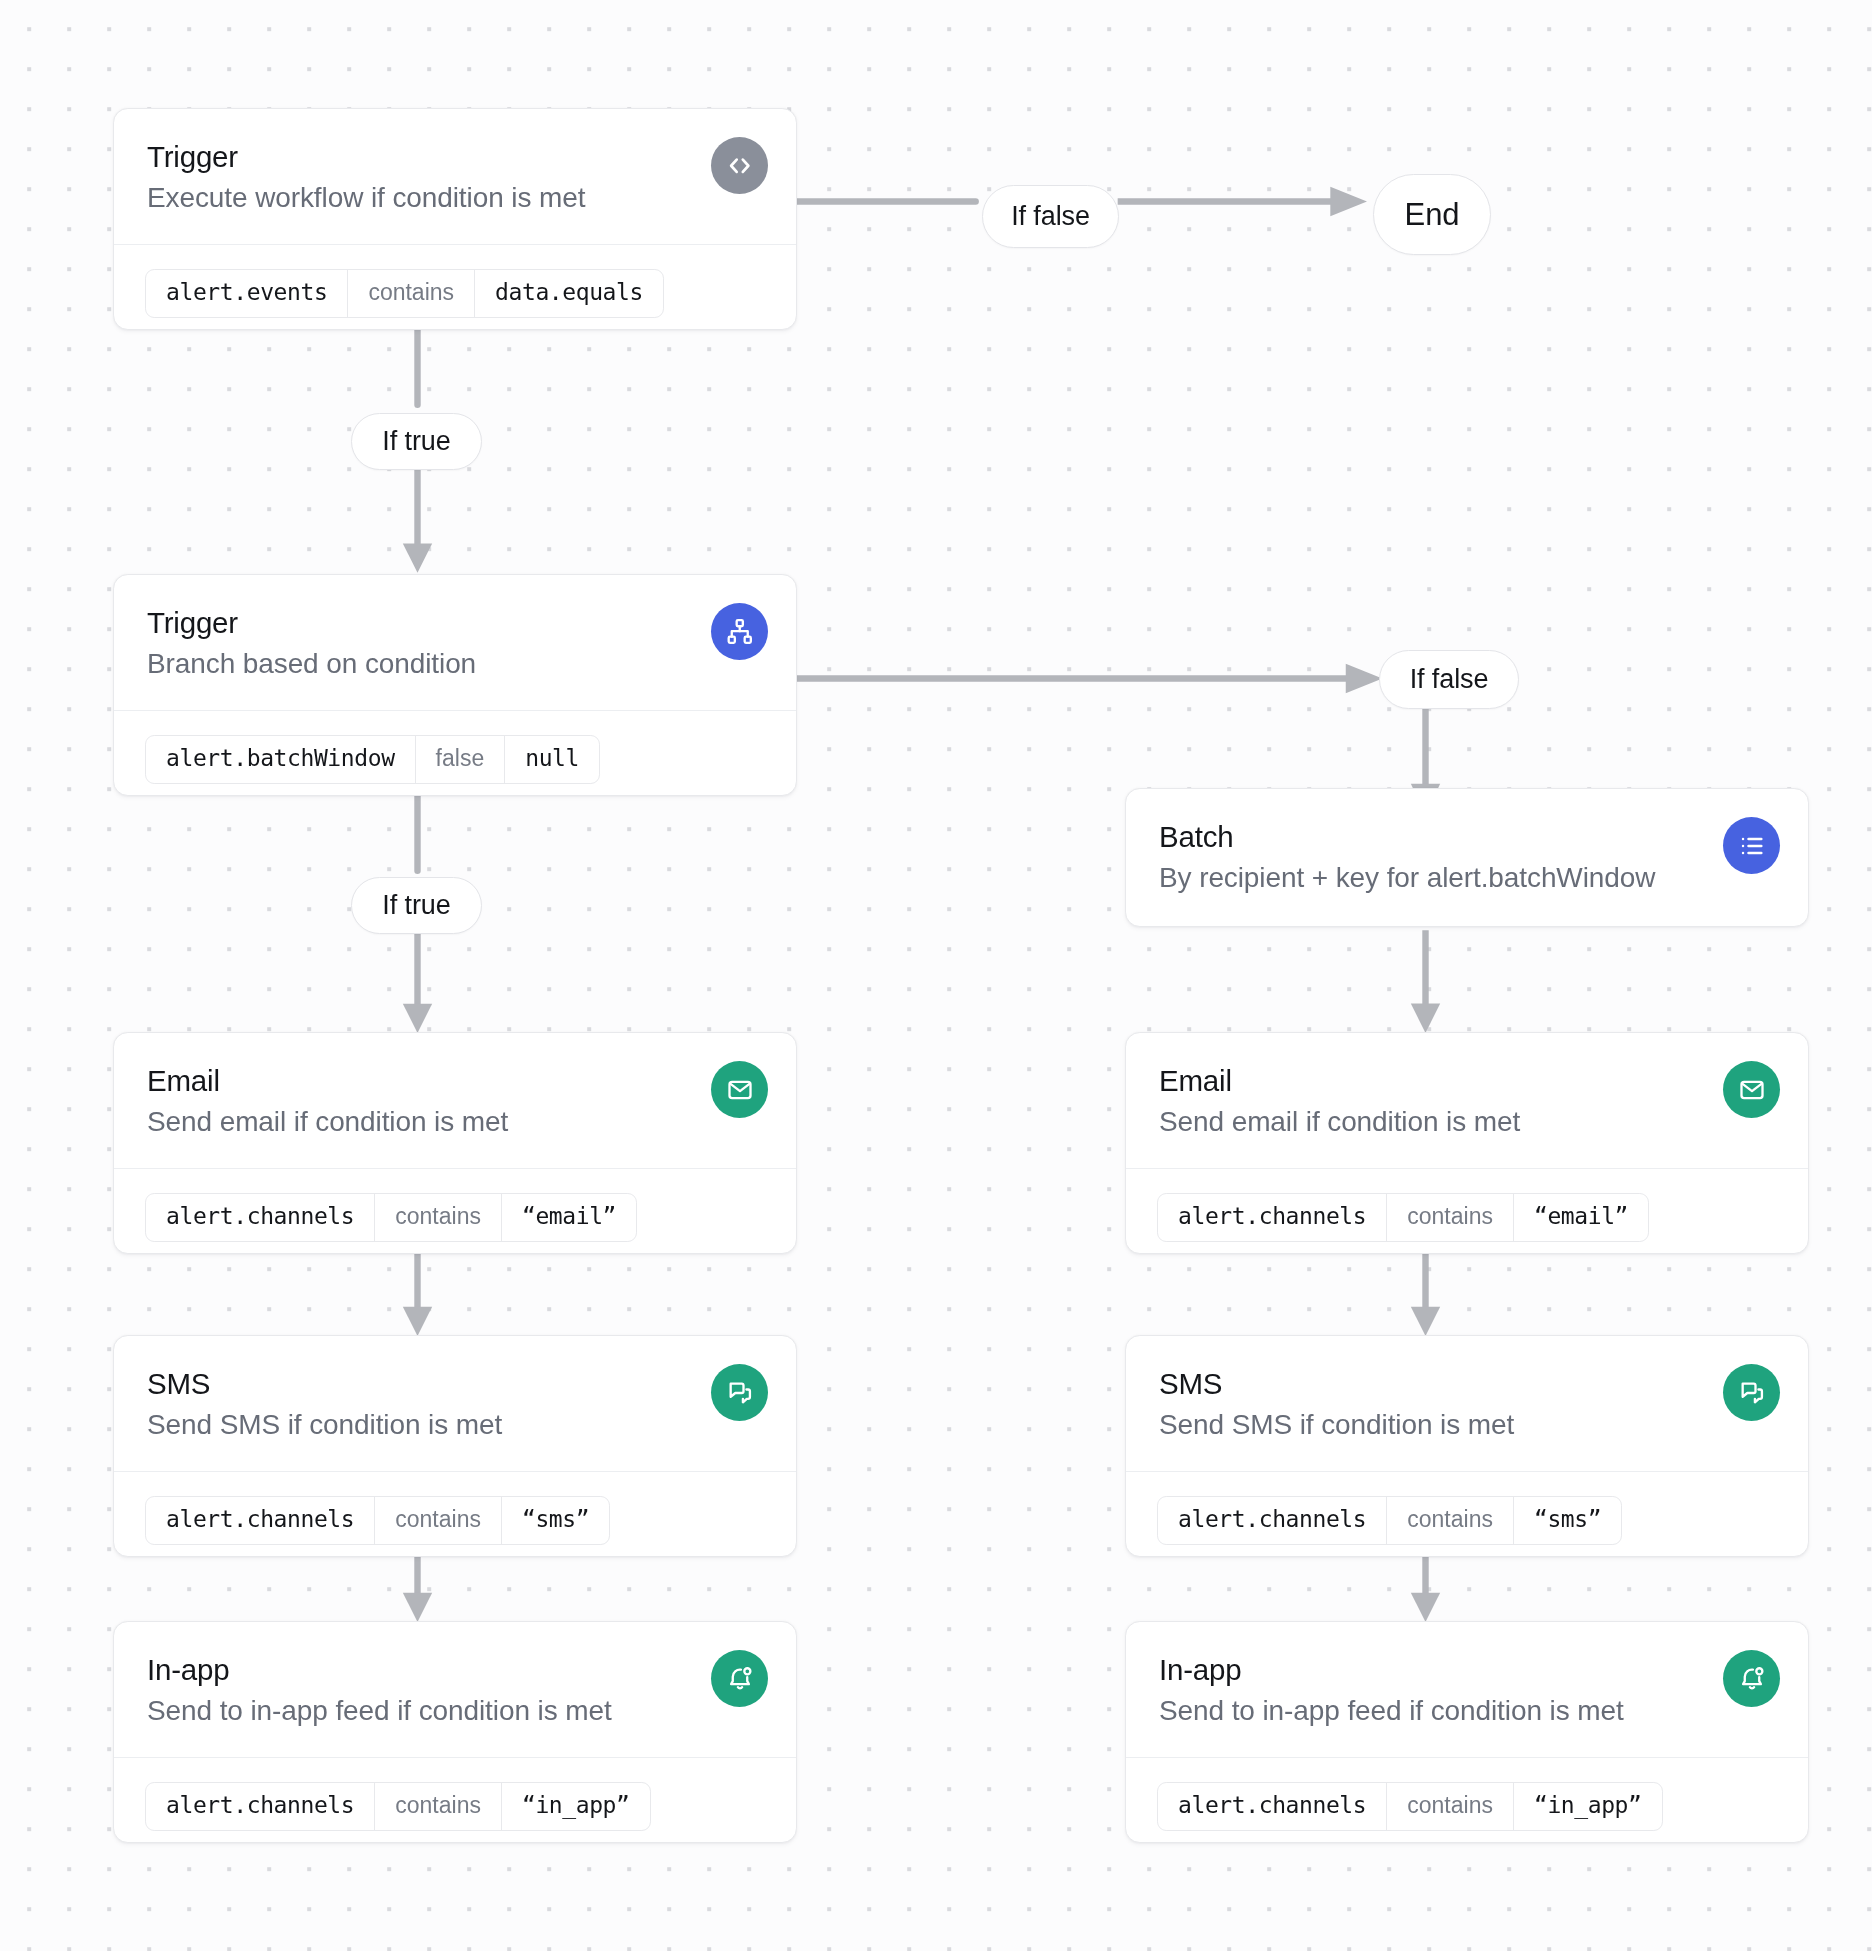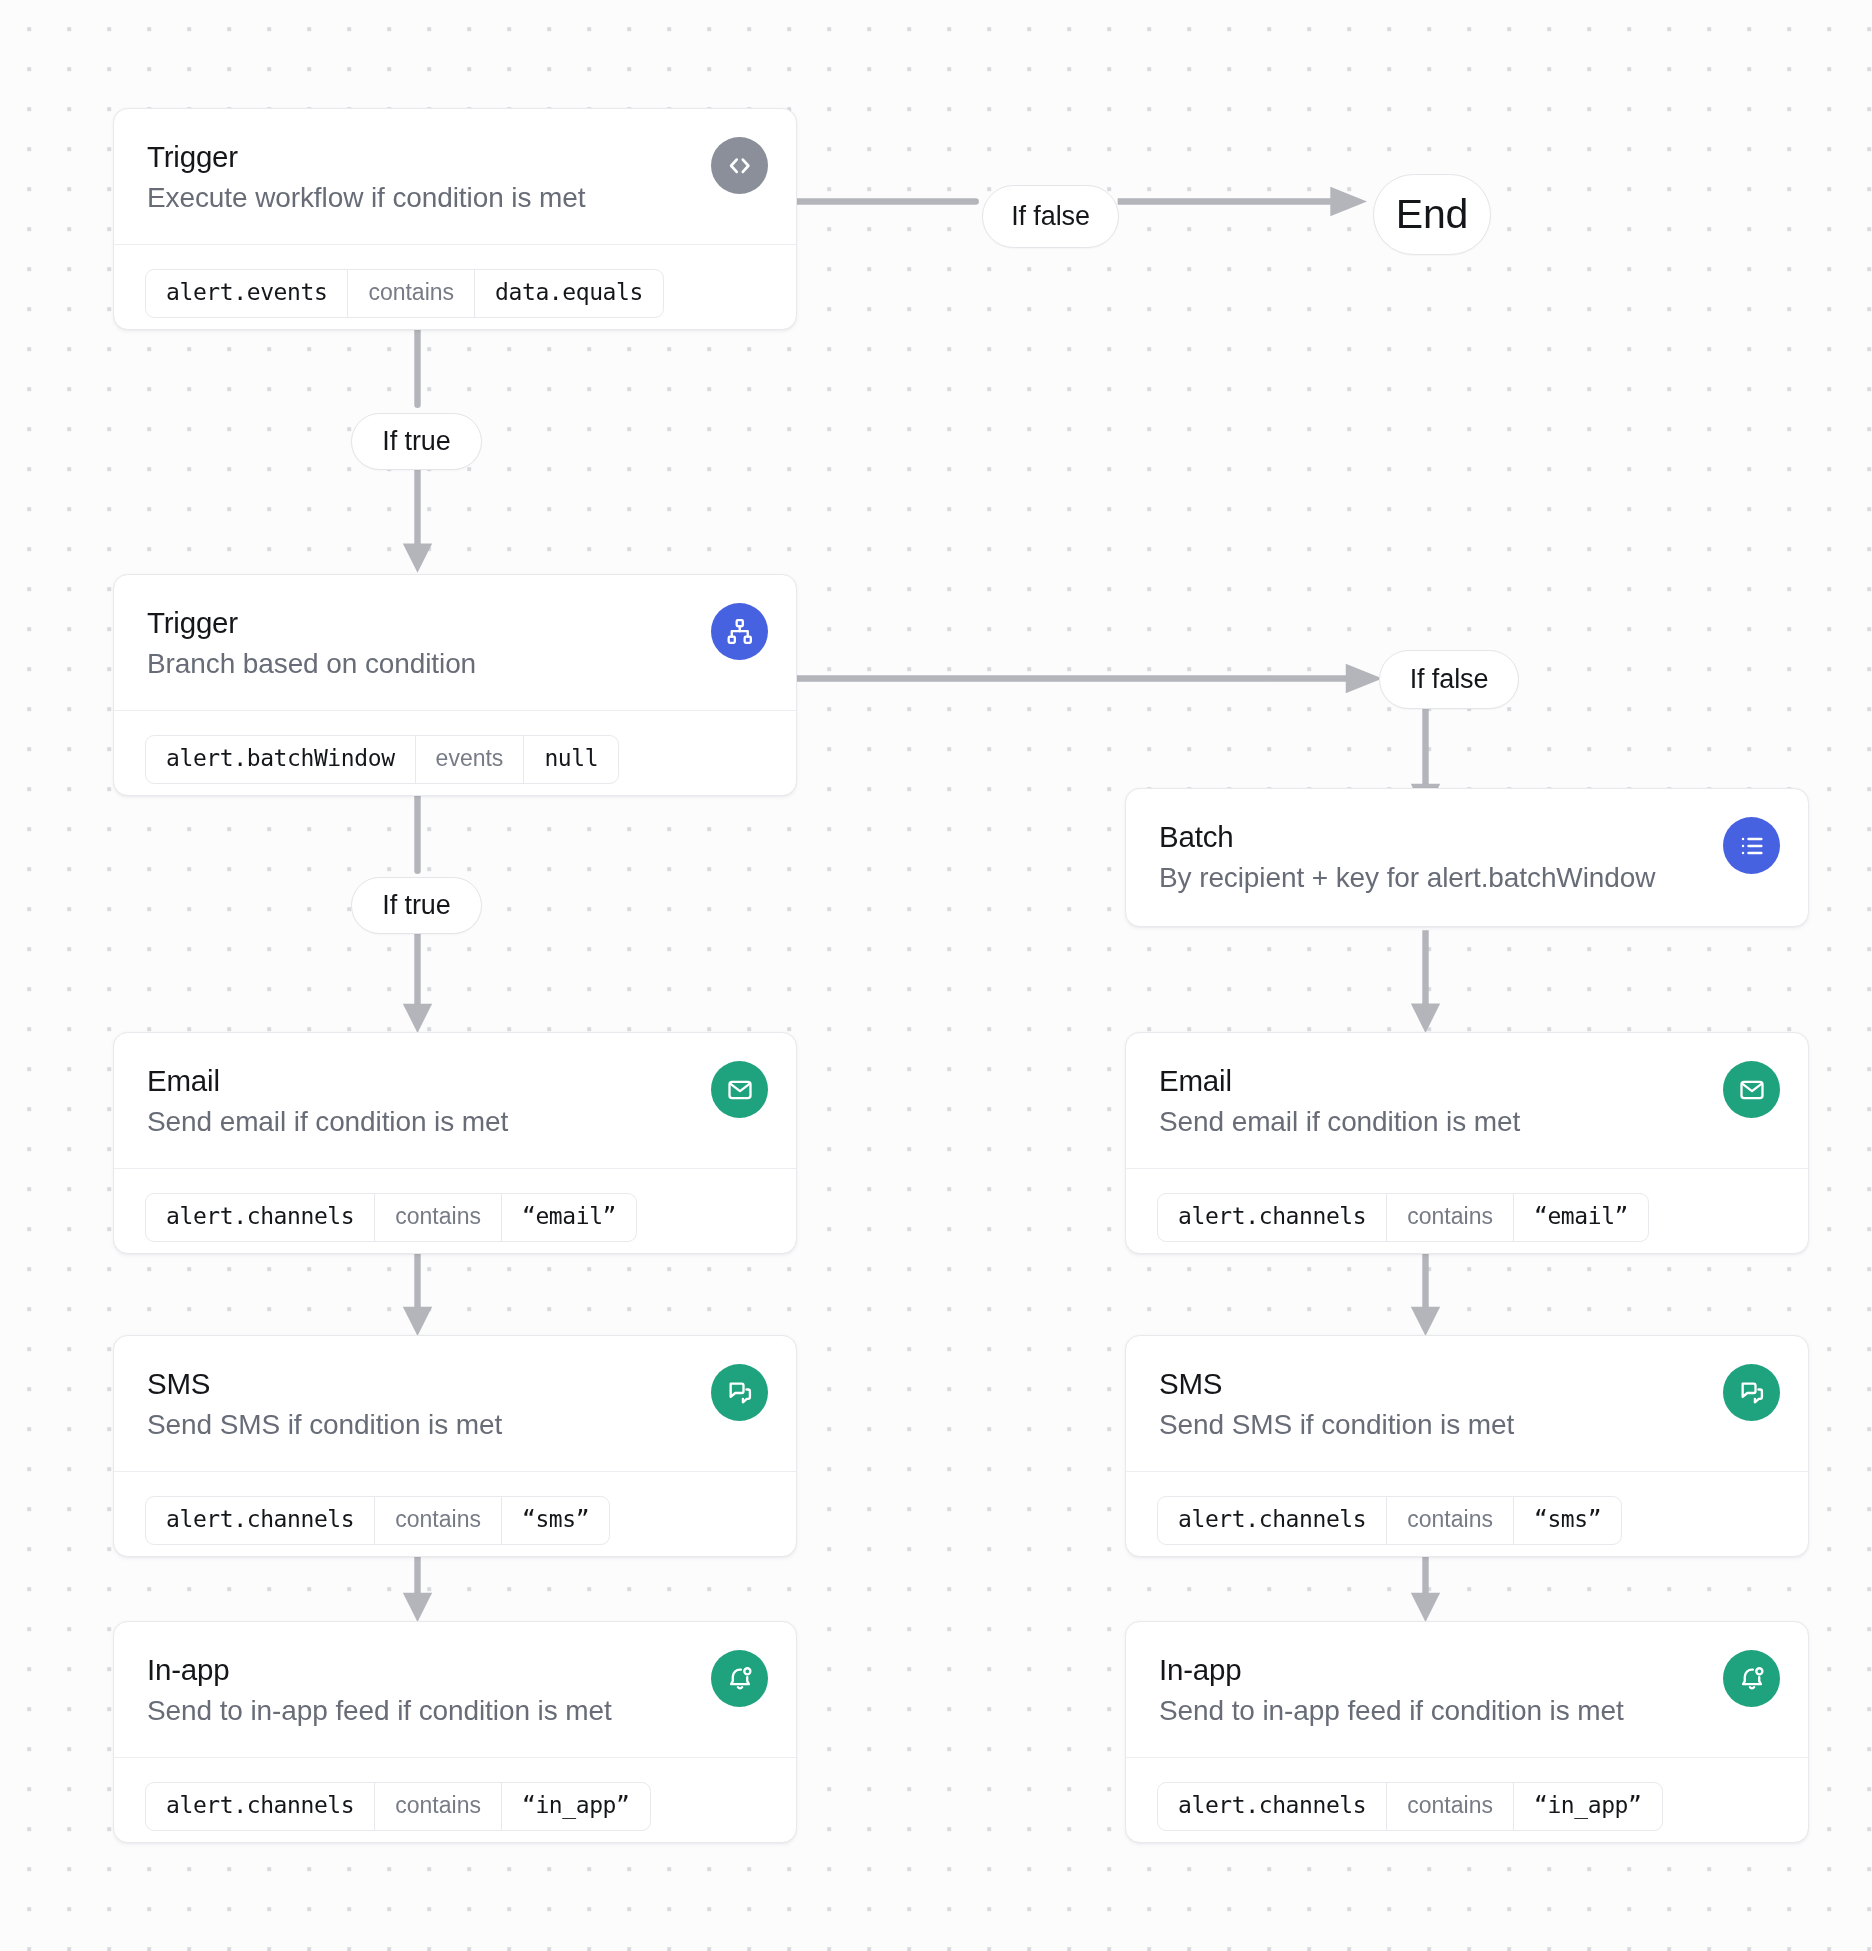--- a/index.html
+++ b/index.html
@@ -217,21 +217,21 @@
       <line x1="18" y1="0" x2="18" y2="82" stroke="#b3b5ba" stroke-width="7" stroke-linecap="butt"></line>
       <polygon points="2,78 34,78 18,110" fill="#b3b5ba"></polygon>
     </svg>
   </div>
 
   <div class="pill" style="left:982px; top:185px; width:137px; height:63px;">
     <span>If false</span>
   </div>
 
   <div class="pill" style="left:1373px; top:174px; width:118px; height:81px;">
-    <span style="font-size:41px;">End</span>
+    <span style="font-size:31px;">End</span>
   </div>
 
   <div class="pill" style="left:351px; top:413px; width:131px; height:57px;">
     <span>If true</span>
   </div>
 
   <div class="pill" style="left:1379px; top:650px; width:140px; height:59px;">
     <span>If false</span>
   </div>
 
@@ -269,21 +269,21 @@
           <rect x="3" y="16" width="5" height="5" rx="1"></rect>
           <rect x="16" y="16" width="5" height="5" rx="1"></rect>
           <path d="M12 7.5v4"></path>
           <path d="M5.5 16v-4.5h13V16"></path>
         </svg>
       </div>
     </div>
     <div class="node-cond">
       <div class="chip">
         <span class="chip-cell chip-field">alert.batchWindow</span>
-        <span class="chip-cell chip-op">events</span>
+        <span class="chip-cell chip-op">false</span>
         <span class="chip-cell chip-value">null</span>
       </div>
     </div>
   </div>
 
   <div class="node" style="left:113px; top:1032px;">
     <div class="node-head">
       <div class="node-title">Email</div>
       <div class="node-sub">Send email if condition is met</div>
       <div class="node-badge badge-green">

